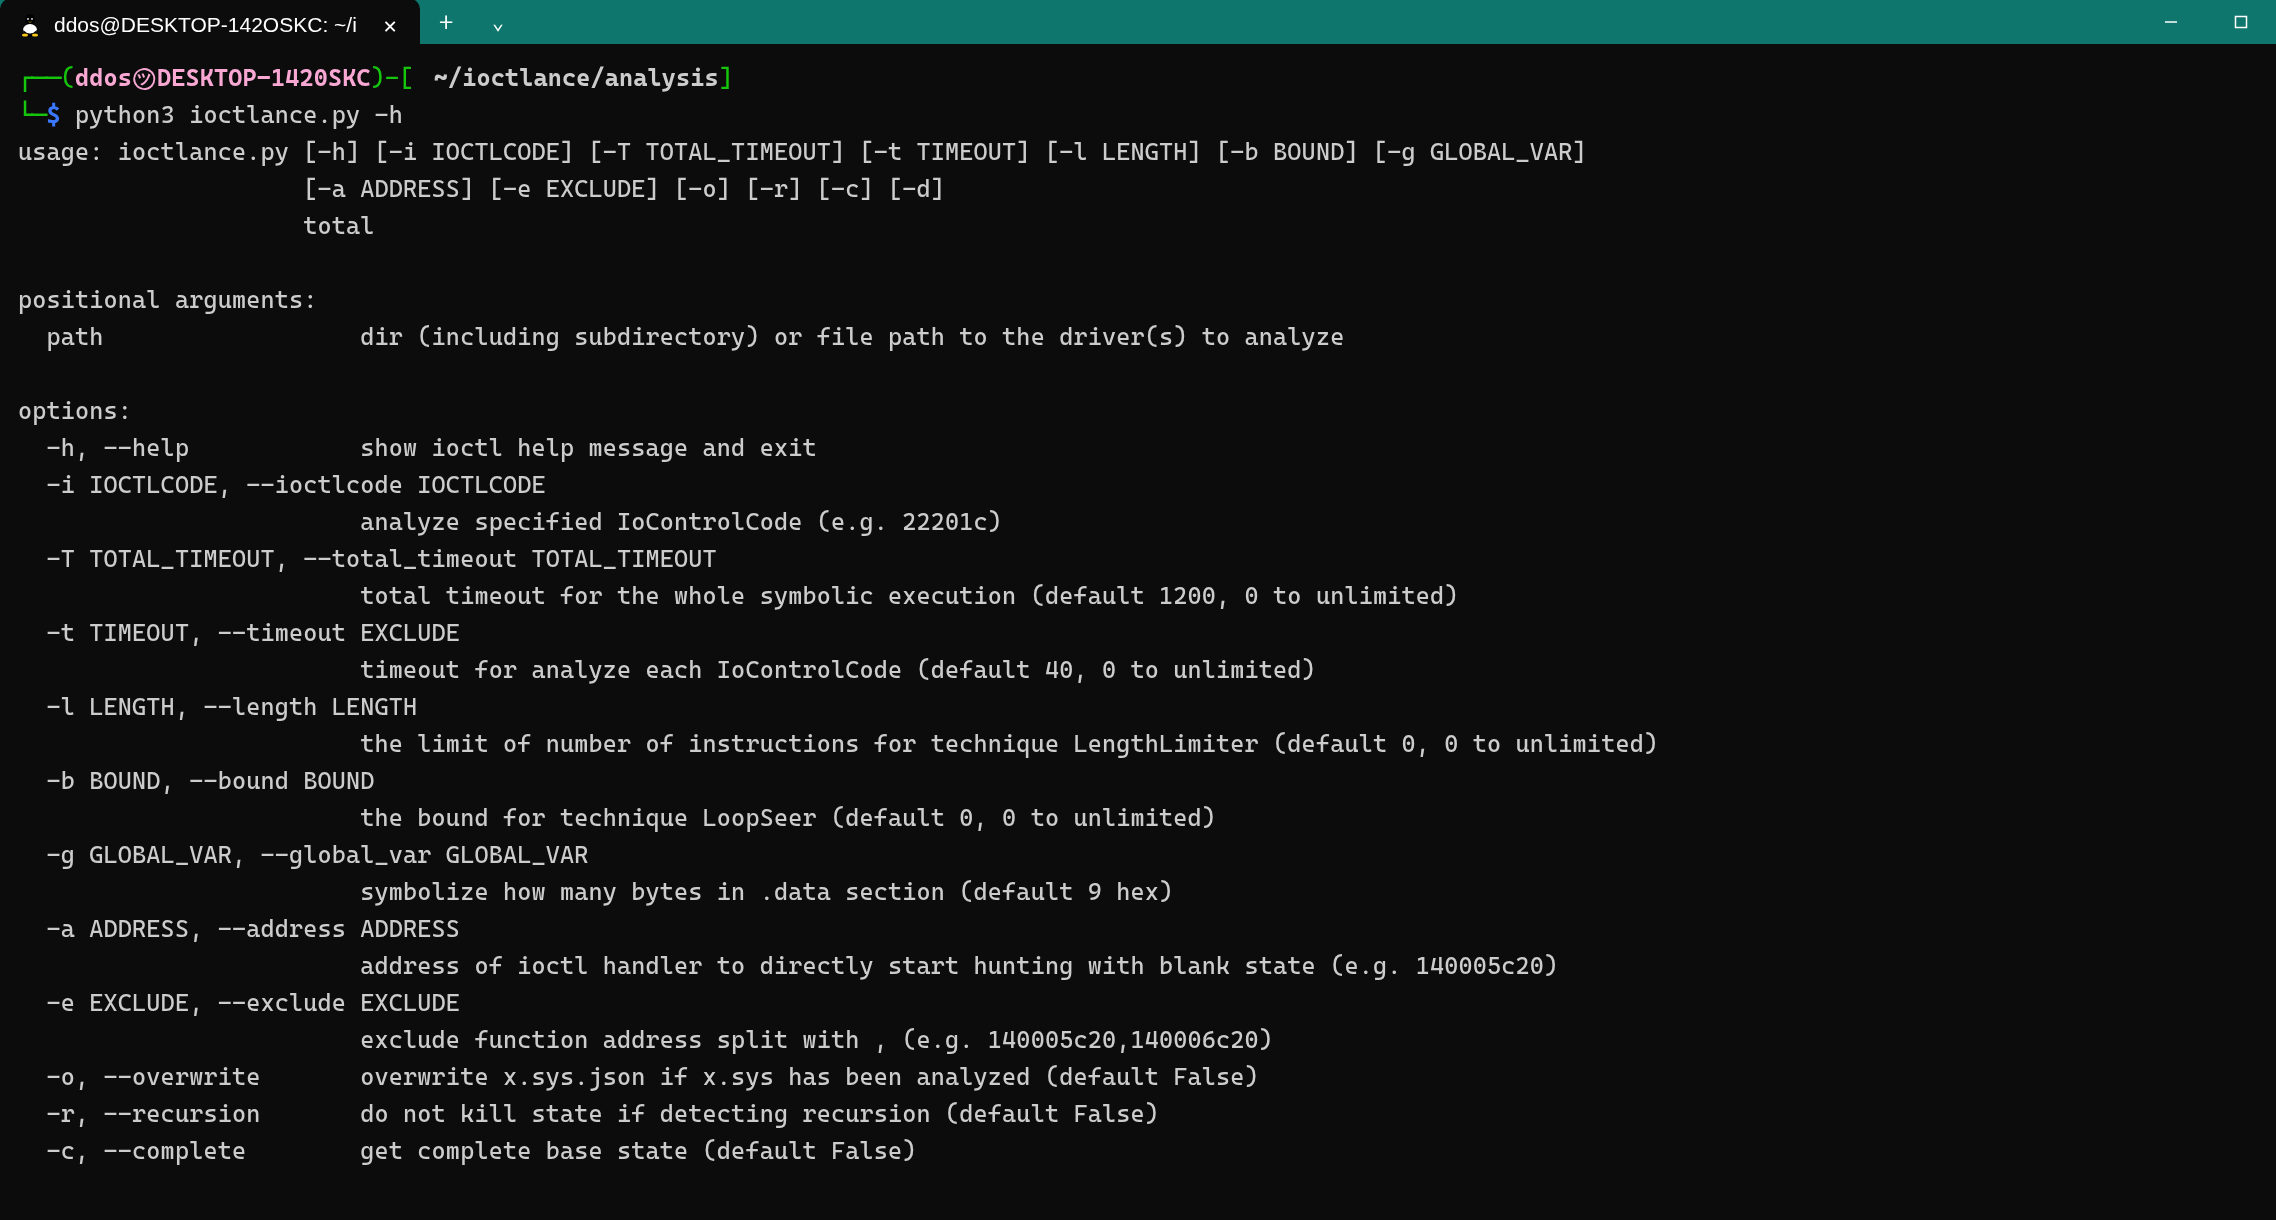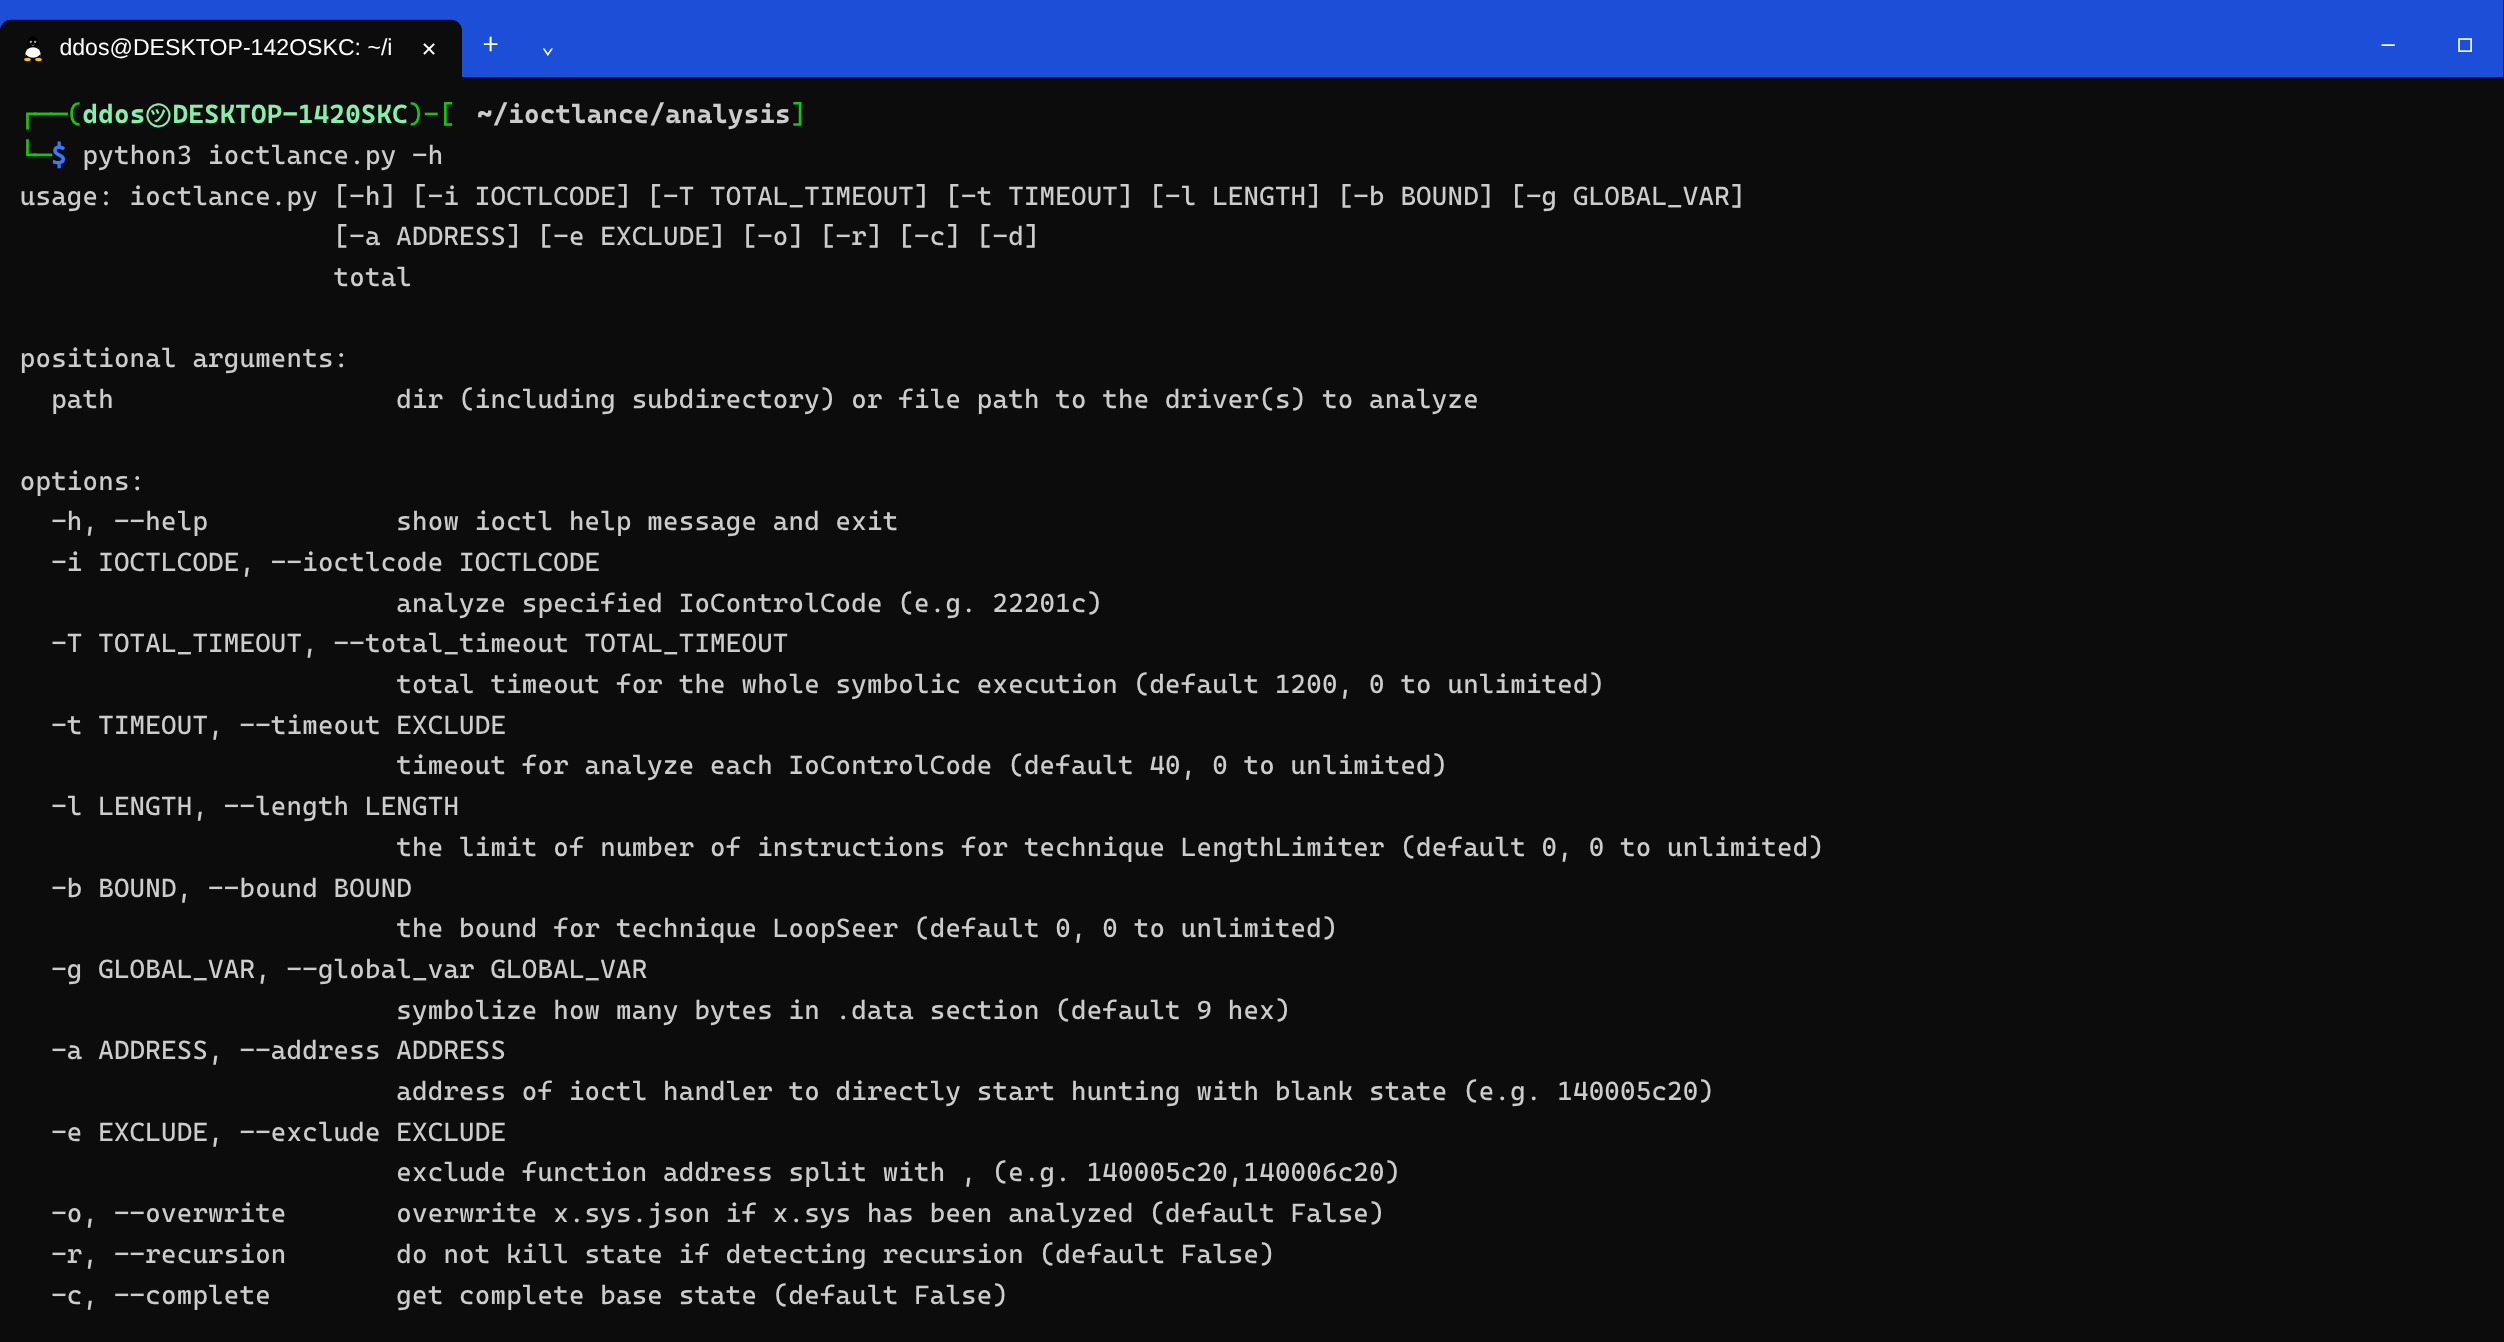--- a/index.html
+++ b/index.html
@@ -1,31 +1,31 @@
 <!DOCTYPE html>
 <html><head>
 <meta charset="utf-8">
 <style>
   * { margin:0; padding:0; box-sizing:border-box; }
   html,body { width:2276px; height:1220px; background:#0c0c0c; font-family:'Cascadia Mono','Consolas',monospace; overflow:hidden; }
 
   
-  .titlebar { width:100%; height:70px; background:#1d4ed8; display:flex; align-items:flex-end; color:#cccccc; }
+  .titlebar { width:100%; height:44px; background:#0f766e; display:flex; align-items:center; color:#cccccc; }
   .tab { height:52px; margin-top:6px; background:#0c0c0c; border-radius:10px 10px 0 0; display:flex; align-items:center; padding:0 18px 0 18px; gap:12px; min-width:420px; }
   .tab-icon { width:24px; height:24px; display:inline-flex; align-items:center; justify-content:center; }
   .tab-title { font-size:21px; color:#ffffff; flex:1; white-space:nowrap; overflow:hidden; text-overflow:ellipsis; font-family:'Segoe UI',sans-serif; }
   .tab-close { width:24px; height:24px; display:inline-flex; align-items:center; justify-content:center; color:#ffffff; font-size:22px; cursor:pointer; }
   .tb-btn { width:52px; height:58px; display:inline-flex; align-items:center; justify-content:center; color:#ffffff; font-size:26px; cursor:pointer; }
   .tb-spacer { flex:1; }
   .win-btn { width:70px; height:58px; display:inline-flex; align-items:center; justify-content:center; color:#ffffff; cursor:pointer; }
 
   
   .terminal { padding:16px 18px; font-size:24px; line-height:37px; color:#cccccc; white-space:pre; letter-spacing:0.2px; }
   .green  { color:#16c60c; }
-  .blue   { color:#86efac; font-weight:bold; }
+  .blue   { color:#f9a8d4; font-weight:bold; }
   .white  { color:#cccccc; }
   .bold   { font-weight:bold;margin-left:20px; }
   .prompt-dollar { color:#3b78ff; font-weight:bold; }
 </style>
 </head>
 <body>
 
 <div class="titlebar">
   <div class="tab">
     <span class="tab-icon">

